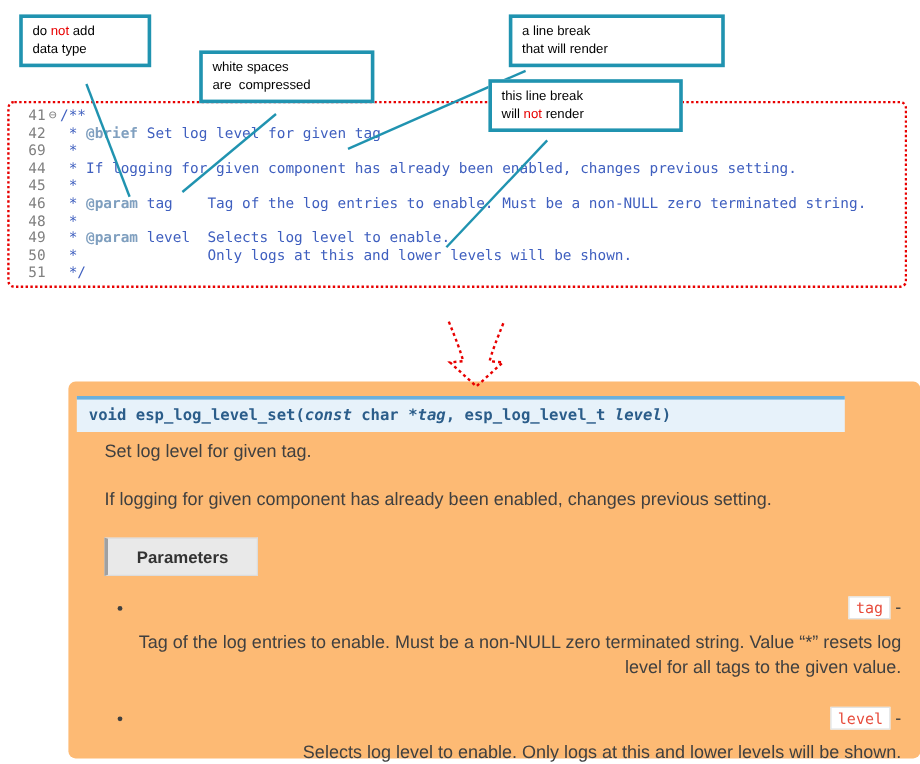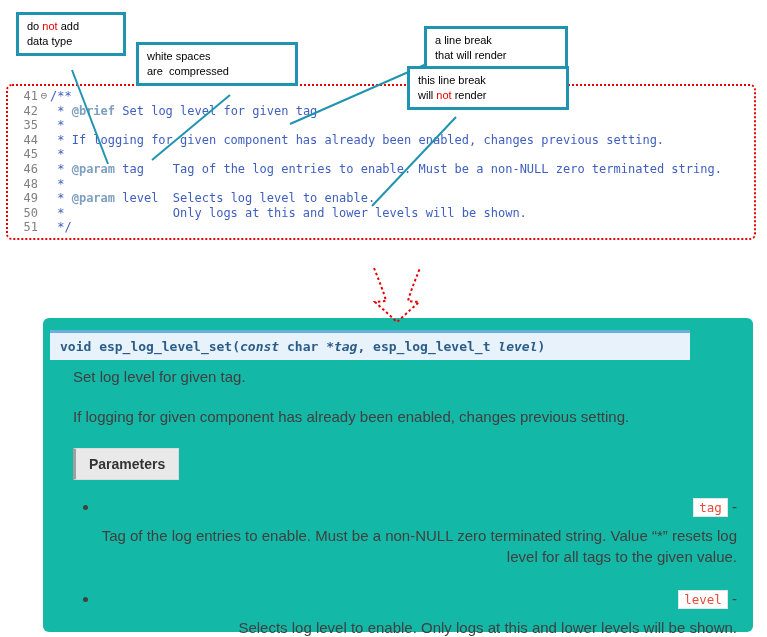--- a/index.html
+++ b/index.html
@@ -35,66 +35,66 @@
   .fold{width:12px;text-align:center;color:#808080;font-size:11px;flex:none;}
   .ctext{white-space:pre;color:#000;}
   .sg-cm{color:#3f5fbf;}
   .sg-tg{color:#7f9fbf;font-weight:bold;}
   .sg-kw{color:#7f0055;font-weight:bold;}
   .sg-fn{color:#000;font-weight:bold;}
   .sg-pl{color:#000;}
 
   
   .panel{
-    position:absolute;left:43px;top:318px;width:710px;height:314px;
-    background:#14b8a6;border-radius:6px;z-index:1;
+    position:absolute;left:57px;top:318px;width:710px;height:314px;
+    background:#fdba74;border-radius:6px;z-index:1;
   }
   .sigbar{
     position:absolute;left:7px;top:12px;width:640px;box-sizing:border-box;
     background:#e7f2fa;border-top:3px solid #6ab0de;
     padding:6px 10px;
     font-family:"DejaVu Sans Mono","Liberation Mono",monospace;
     font-size:13px;color:#2b5d8a;
   }
   .sigbar span{font-weight:bold;}
   .sig-kwi,.sig-param{font-style:italic;}
   .doc-content{
     position:absolute;left:30px;top:48px;right:16px;
     font-size:15px;color:#404040;line-height:1.45;
   }
   .doc-content p{margin:0 0 18px 0;}
   .rubric{
     display:inline-block;background:#e9e9e9;border:1px solid #dcdcdc;
-    border-left:3px solid #a0a0a0;padding:5px 13px;margin:2px 0 16px 0;
+    border-left:3px solid #a0a0a0;padding:5px 24px;margin:2px 0 16px 0;
     font-weight:bold;font-size:14px;color:#333;
   }
   ul.params{margin:0;padding-left:26px;list-style:disc;text-align:right;}
   li.param{margin-bottom:20px;color:#404040;}
   .pchip{
     font-family:"DejaVu Sans Mono","Liberation Mono",monospace;
     font-size:12.5px;color:#e74c3c;background:#fff;
     border:1px solid #e1e4e5;padding:1px 5px;
   }
   .pdash{color:#404040;}
   .pdesc{margin-top:7px;max-width:640px;}
 </style>
 </head>
 <body>
 
 <div class="callout" style="left:16px;top:12px;width:110px;">
   <div><span>do </span><span class="red">not</span><span> add</span></div>
   <div>data type</div>
 </div>
 
-<div class="callout" style="left:136px;top:42px;width:162px;">
+<div class="callout" style="left:166px;top:42px;width:146px;">
   <div class="pre-space">white spaces</div>
   <div class="pre-space">are  compressed</div>
 </div>
 
-<div class="callout" style="left:424px;top:26px;width:144px;">
+<div class="callout" style="left:424px;top:12px;width:180px;">
   <div>a line break</div>
   <div>that will render</div>
 </div>
 
 <div class="callout" style="left:407px;top:66px;width:162px;">
   <div>this line break</div>
   <div><span>will </span><span class="red">not</span><span> render</span></div>
 </div>
 
 <div class="codeblock">
@@ -105,21 +105,21 @@
     <span class="ctext sg-cm">/**</span>
   </div>
 
   <div class="cline">
     <span class="ln">42</span>
     <span class="fold"></span>
     <span class="ctext"><span class="sg-cm"> * </span><span class="sg-tg">@brief</span><span class="sg-cm"> Set log level for given tag</span></span>
   </div>
 
   <div class="cline">
-    <span class="ln">35</span>
+    <span class="ln">69</span>
     <span class="fold"></span>
     <span class="ctext sg-cm"> *</span>
   </div>
 
   <div class="cline">
     <span class="ln">44</span>
     <span class="fold"></span>
     <span class="ctext sg-cm"> * If logging for given component has already been enabled, changes previous setting.</span>
   </div>
 

